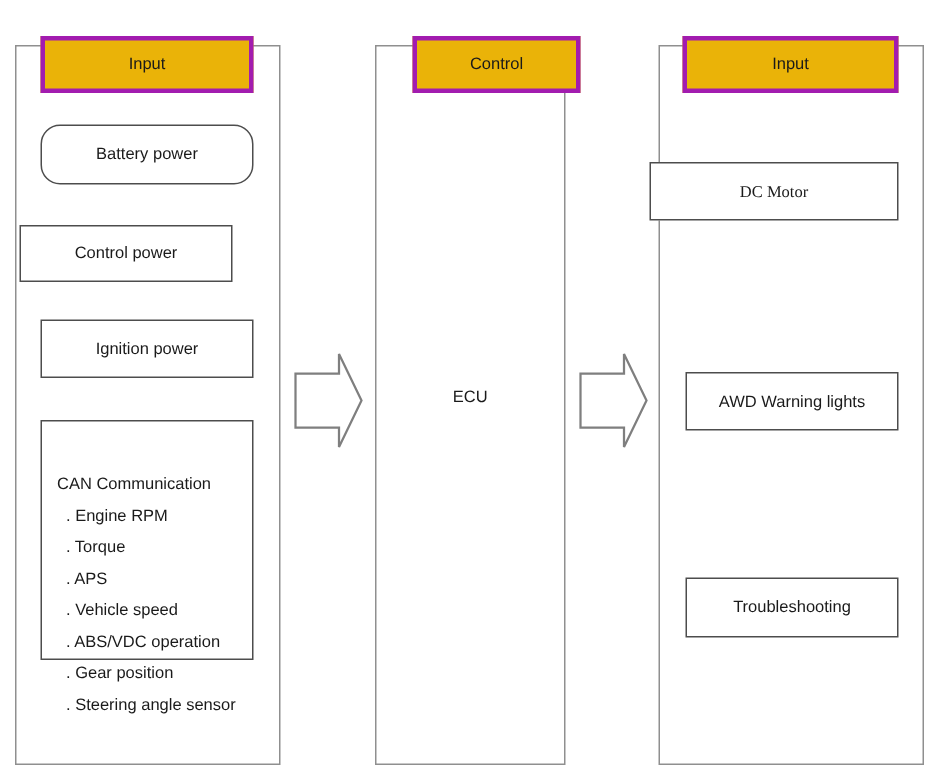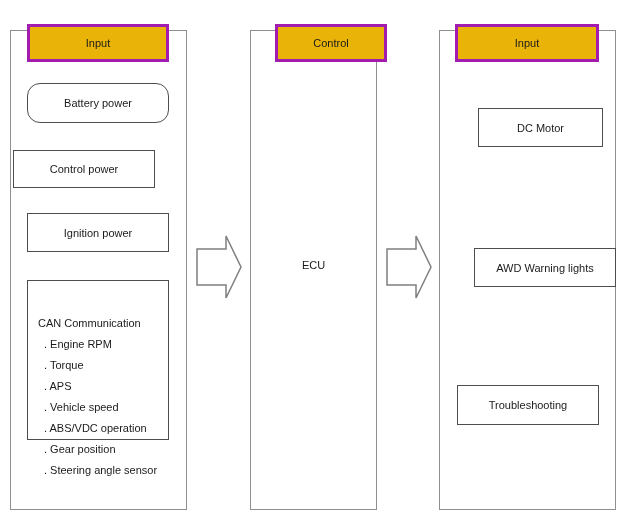--- a/index.html
+++ b/index.html
@@ -67,22 +67,22 @@
   #b-can .can-title { line-height: 21px; white-space: nowrap; }
   #b-can .can-item  { line-height: 21px; padding-left: 6px; white-space: nowrap; }
 
   #ecu-label {
     position: absolute;
     left: 250px; top: 259px; width: 127px;
     text-align: center;
     font-size: 11px;
   }
 
-  #b-dcmotor { left: 478px; top: 108px; width: 125px; height: 39px; }
-  #b-awd     { left: 457px; top: 248px; width: 142px; height: 39px; margin-left: 17px; }
+  #b-dcmotor { left: 433px; top: 108px; width: 166px; height: 39px; font-family: Liberation Serif, serif; }
+  #b-awd     { left: 457px; top: 248px; width: 142px; height: 39px; }
   #b-trouble { left: 457px; top: 385px; width: 142px; height: 40px; }
 
   .flow-arrow { position: absolute; width: 48px; height: 68px; }
   #arrow-left  { left: 195px; top: 233px; }
   #arrow-right { left: 385px; top: 233px; }
 </style>
 </head>
 <body>
 
 <div class="canvas">

